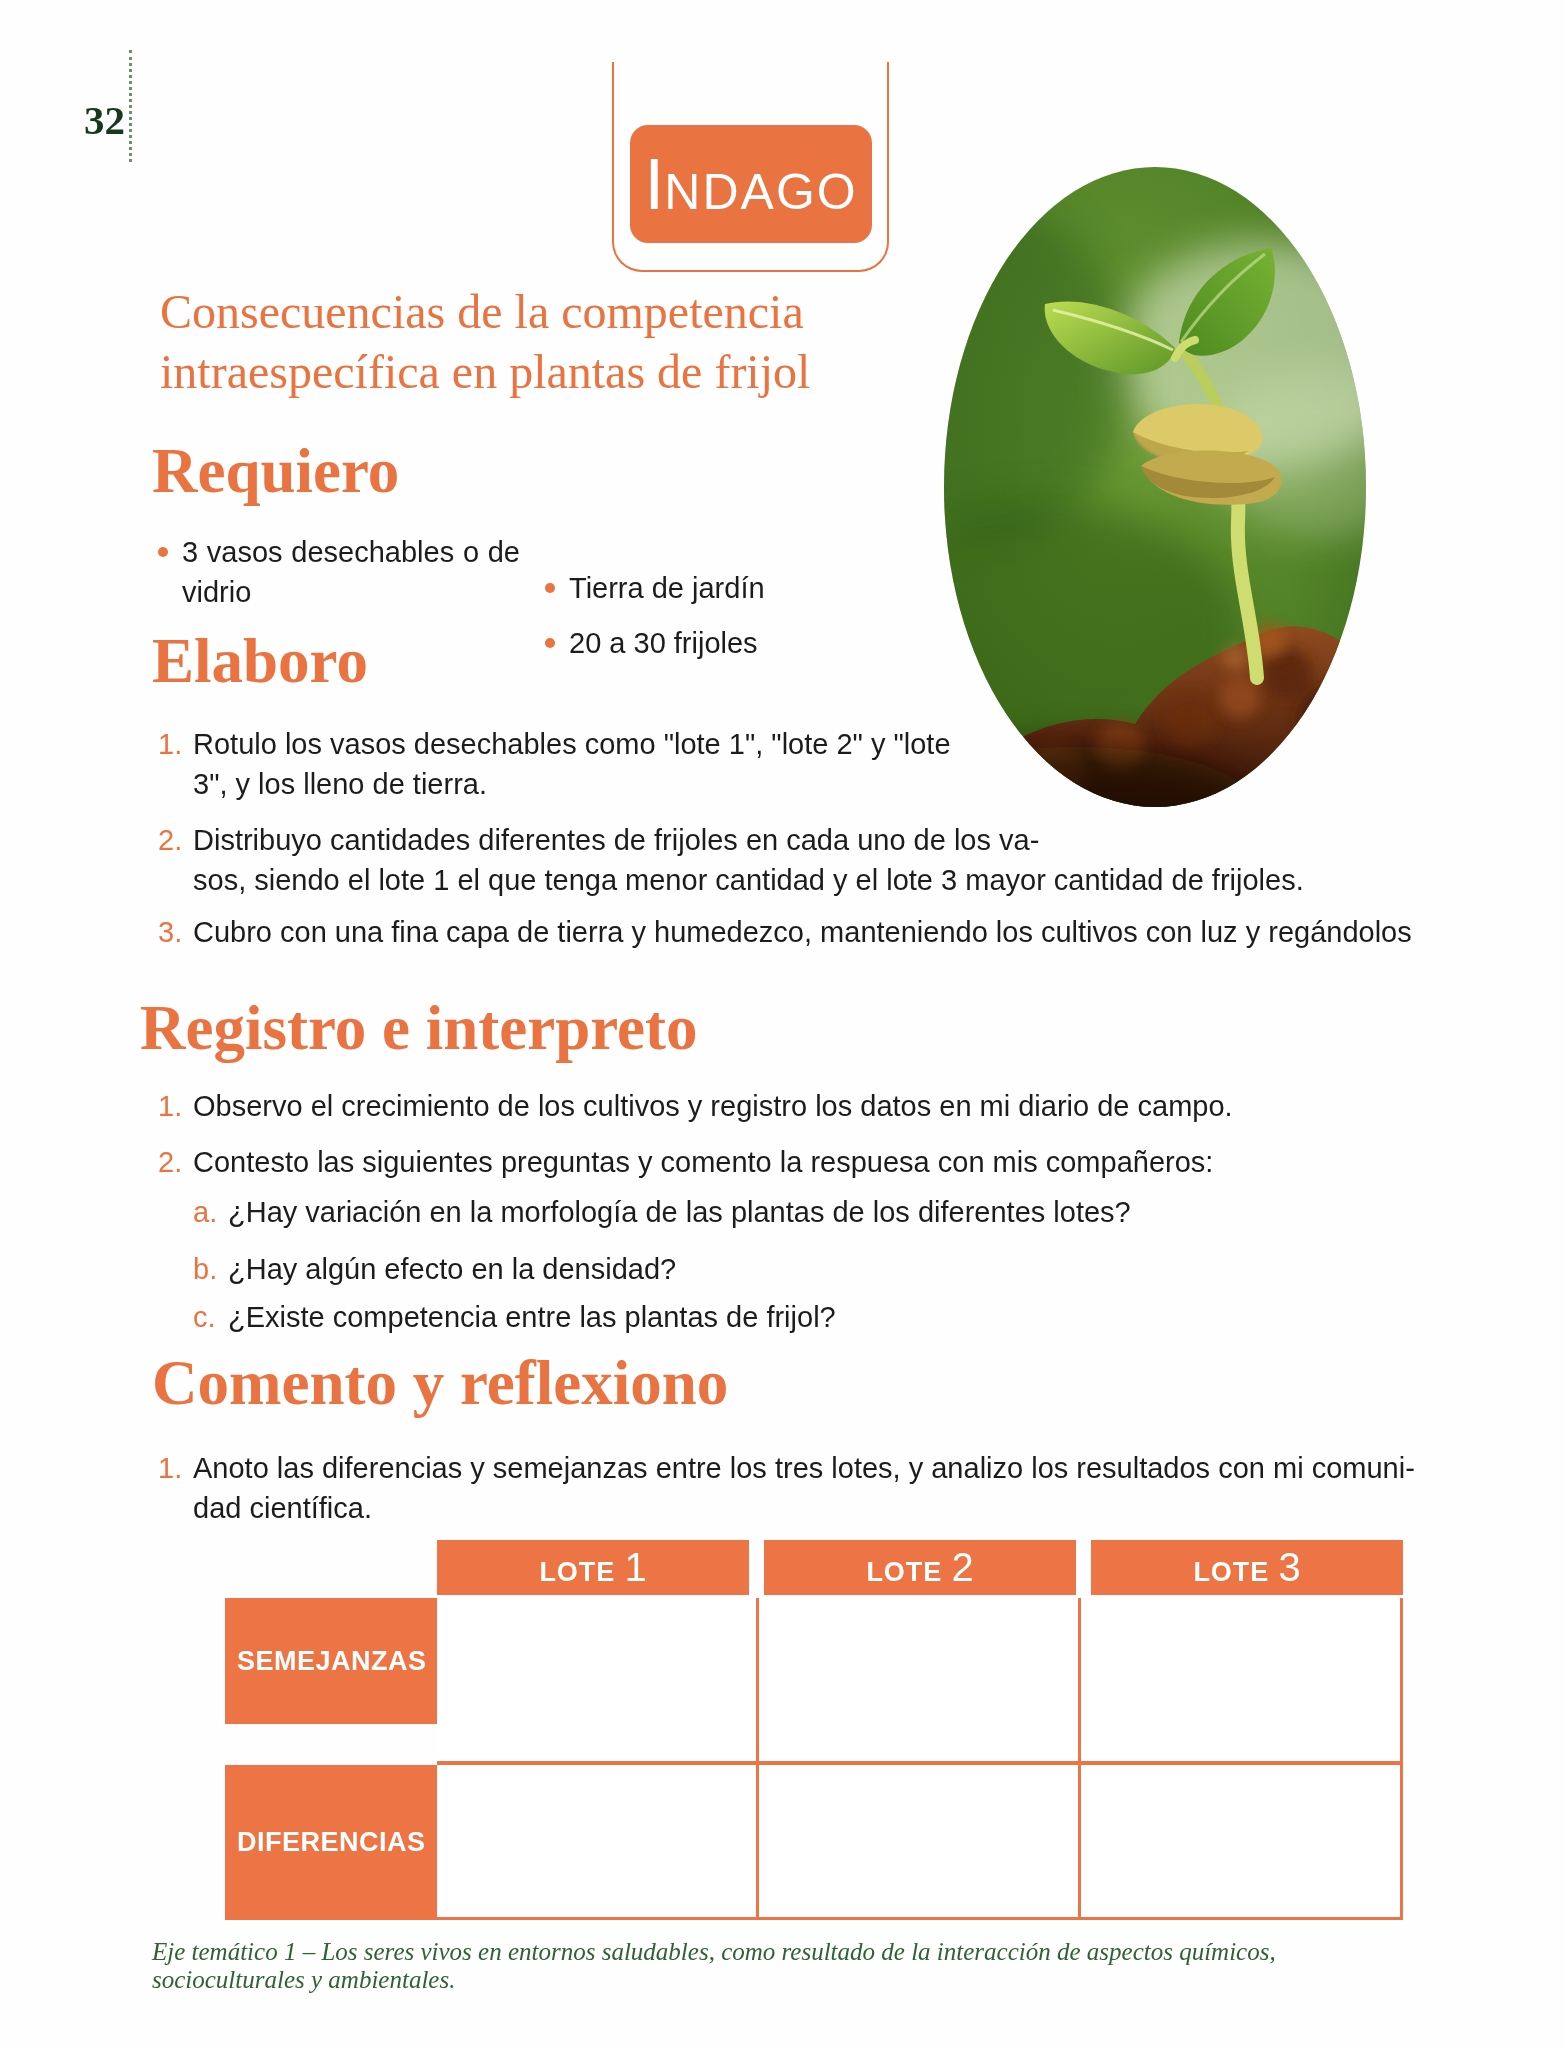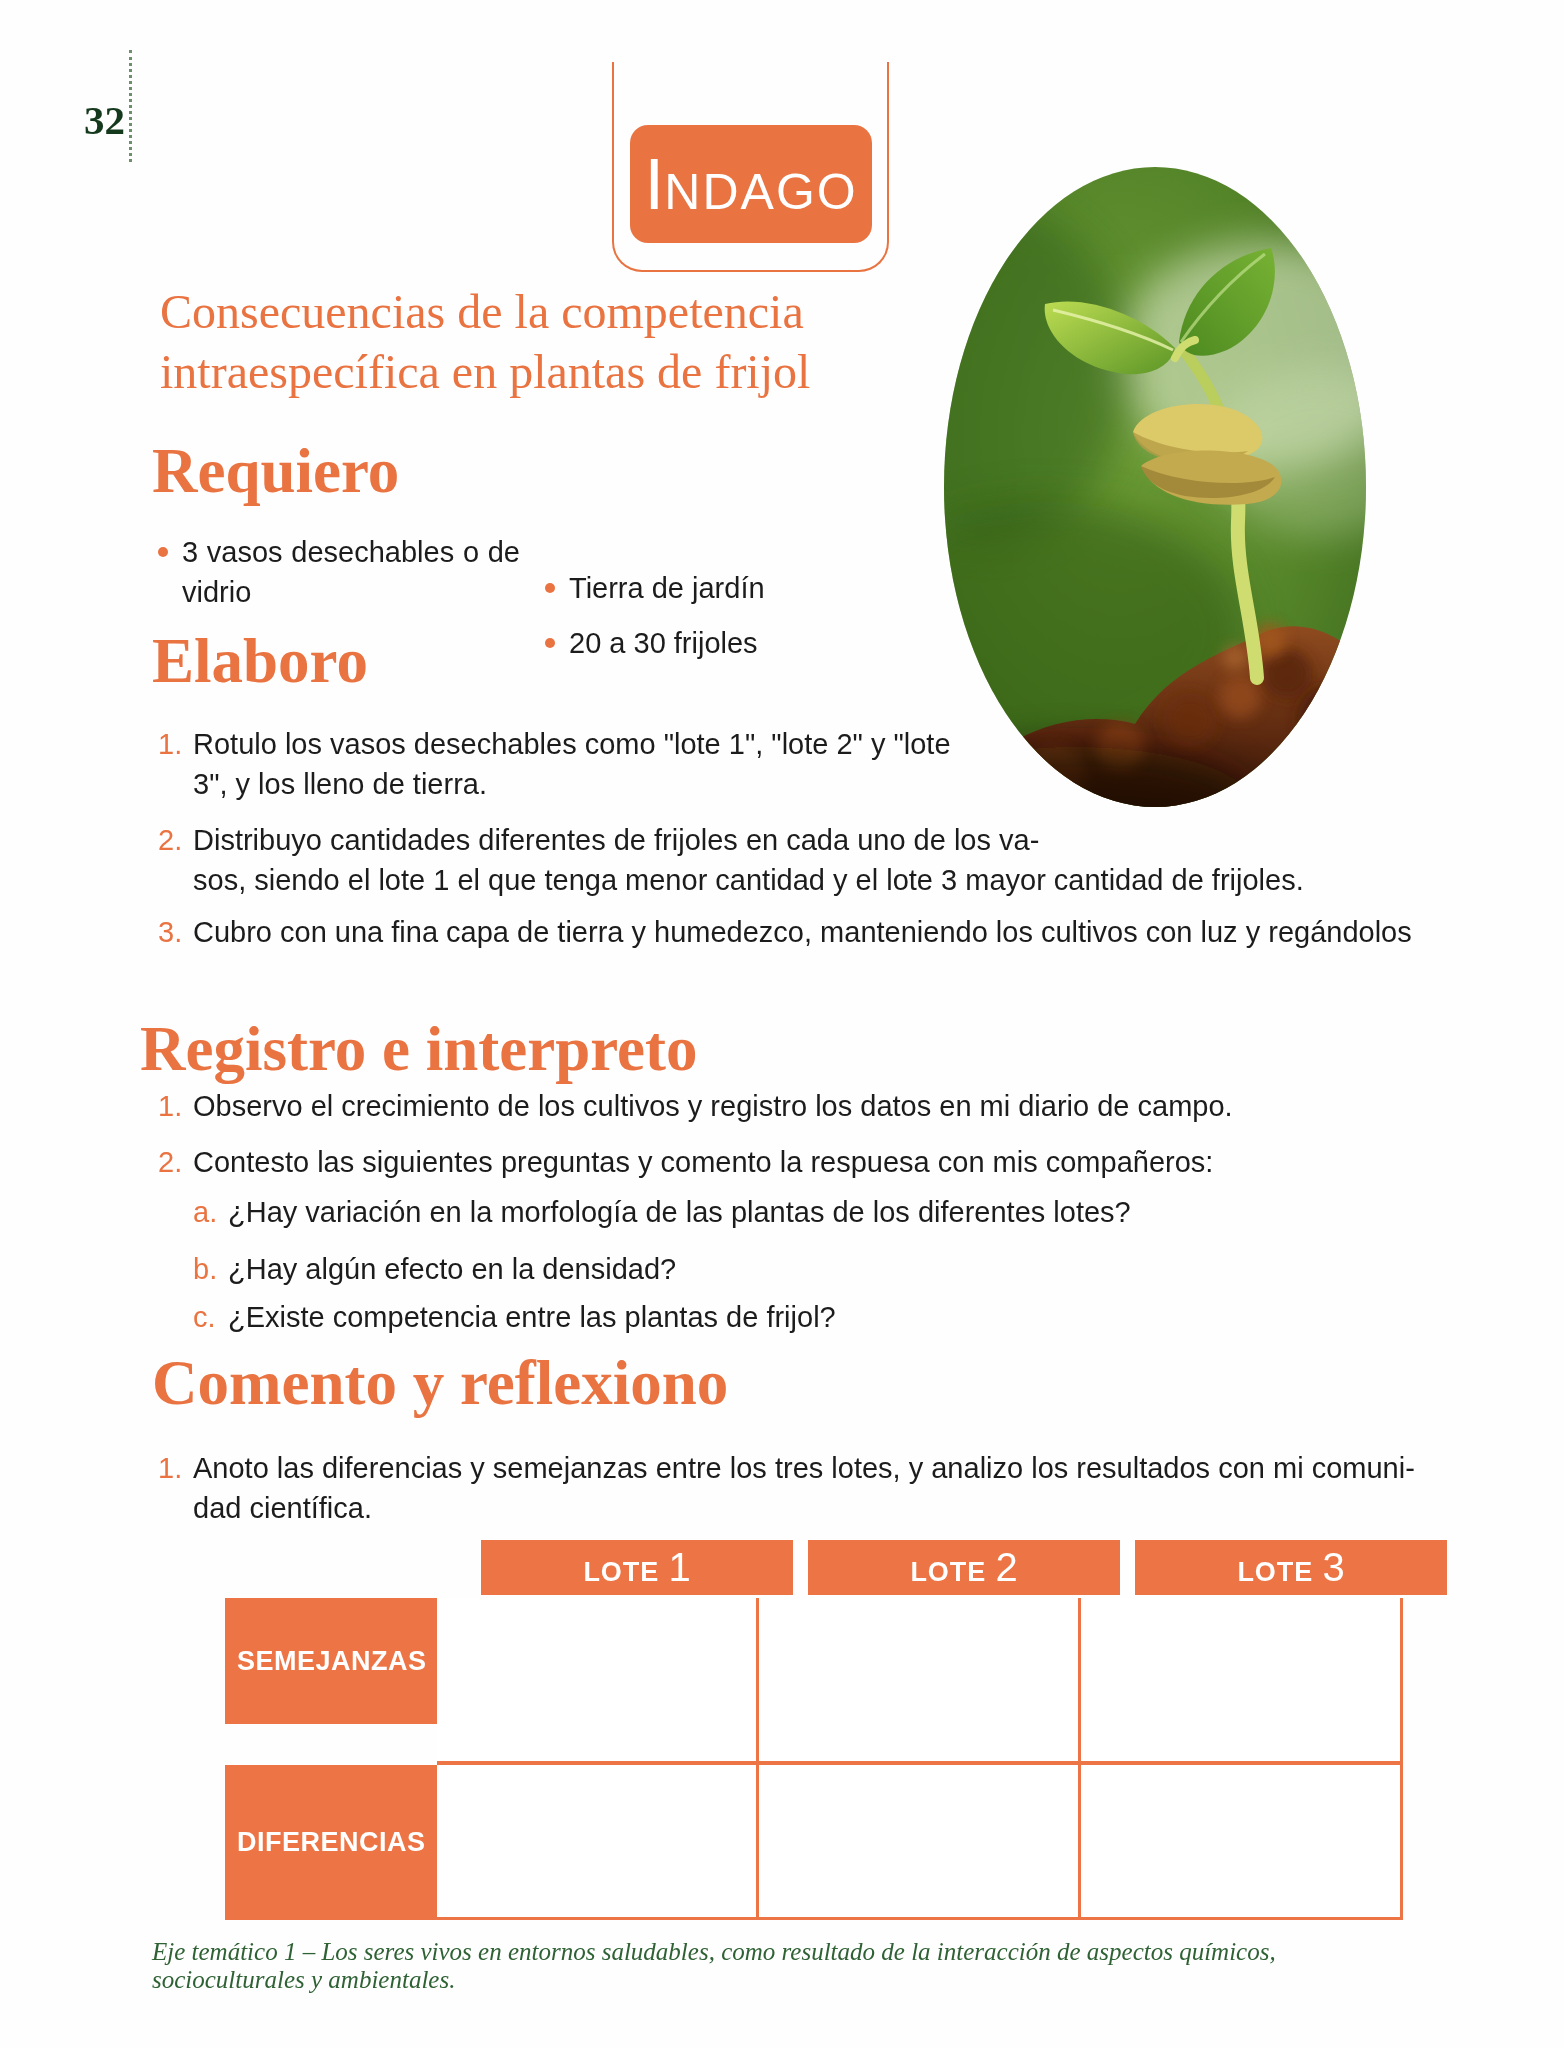--- a/index.html
+++ b/index.html
@@ -67,21 +67,21 @@
   .item-lines .ln{white-space:nowrap;}
   .sub-item{position:absolute;display:flex;align-items:flex-start;}
   .letter-label{
     color:#e97341;font-size:29px;line-height:40px;flex:0 0 35px;
   }
   .sub-text{font-size:29px;line-height:40px;white-space:nowrap;}
   
   .lotes-table{position:absolute;left:225px;top:1540px;width:1178px;height:380px;}
   .lt-header{
     position:absolute;left:212px;top:0;width:966px;height:55px;
-    display:flex;gap:15px;margin-left:44px;
+    display:flex;gap:15px;
   }
   .lt-header-cell{
     flex:1;background:#ed7444;color:#ffffff;
     display:flex;align-items:baseline;justify-content:center;gap:9px;
   }
   .lt-word{font-size:27px;font-weight:bold;letter-spacing:1px;line-height:55px;}
   .lt-num{font-size:40px;font-weight:normal;line-height:55px;}
   .lt-rowlabel{
     position:absolute;left:0;width:212px;background:#ed7444;color:#ffffff;
     display:flex;align-items:center;
@@ -221,21 +221,21 @@
       <div class="ln">sos, siendo el lote 1 el que tenga menor cantidad y el lote 3 mayor cantidad de frijoles.</div>
     </div>
   </div>
   <div class="num-item" style="left:158px;top:912px;">
     <span class="num-label">3.</span>
     <div class="item-lines">
       <div class="ln">Cubro con una fina capa de tierra y humedezco, manteniendo los cultivos con luz y regándolos</div>
     </div>
   </div>
 
-  <div class="sec-heading" style="left:140px;top:1016px;text-align:center;">Registro e interpreto</div>
+  <div class="sec-heading" style="left:140px;top:995px;text-align:center;">Registro e interpreto</div>
 
   <div class="num-item" style="left:158px;top:1086px;">
     <span class="num-label">1.</span>
     <div class="item-lines">
       <div class="ln">Observo el crecimiento de los cultivos y registro los datos en mi diario de campo.</div>
     </div>
   </div>
   <div class="num-item" style="left:158px;top:1142px;">
     <span class="num-label">2.</span>
     <div class="item-lines">

